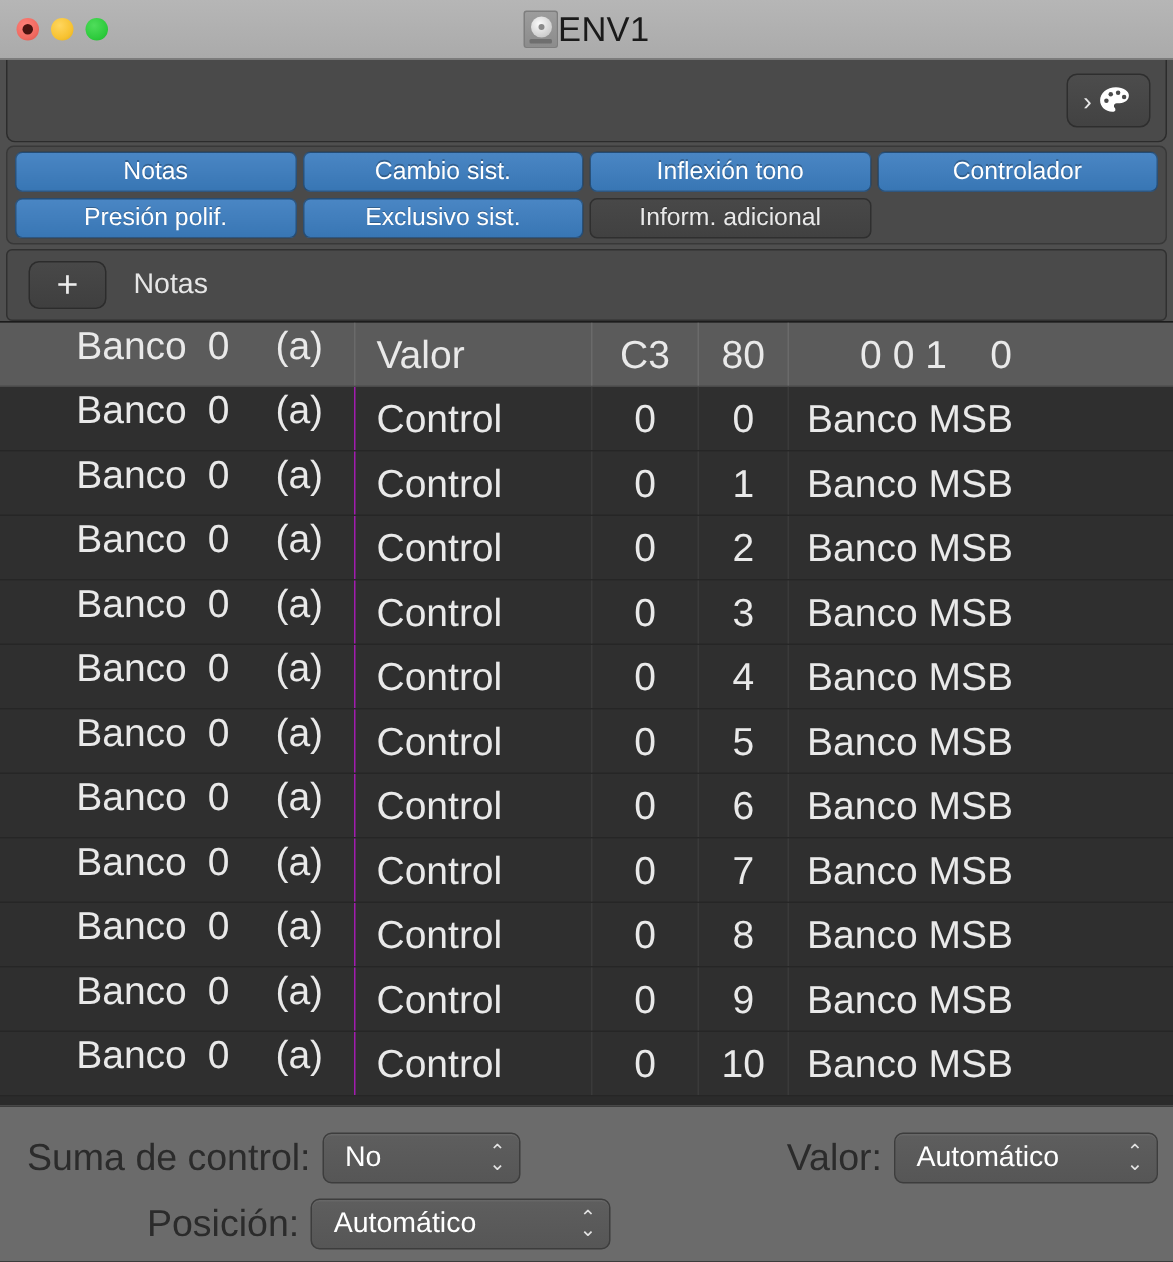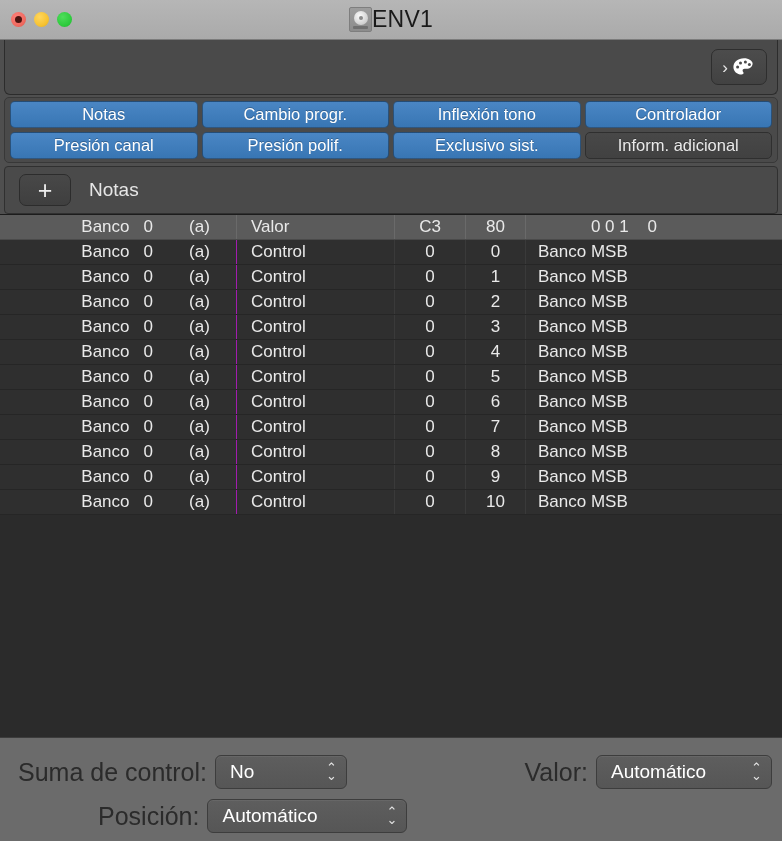--- a/index.html
+++ b/index.html
@@ -201,27 +201,26 @@
   }
 
   
   .eventlist {
     flex: 1 1 auto;
     overflow: hidden;
     background: #2b2b2b;
     border-top: 1px solid #1c1c1c;
   }
   .row {
-    height: 25px;
-    display: flex;
-    align-items: center;
+    height: 43px;
+    display: flex;
     background: #2f2f2f;
     border-bottom: 1px solid #262626;
     color: #e9e9e9;
-    font-size: 17px;
+    font-size: 26px;
     cursor: default;
   }
   .row.selected {
     background: #5b5b5b;
     border-bottom: 1px solid #4a4a4a;
   }
 
   .c-pos {
     width: 163px;
     text-align: right;
@@ -361,24 +360,23 @@
           <circle cx="8.5" cy="5.9" r="1.5" fill="#4a4a4a"></circle>
           <circle cx="13.4" cy="4.9" r="1.5" fill="#4a4a4a"></circle>
           <circle cx="17.4" cy="7.6" r="1.5" fill="#4a4a4a"></circle>
         </svg>
       </span>
     </div>
   </div>
 
   <div class="filters">
     <div class="fbtn on">Notas</div>
-    <div class="fbtn on">Cambio progr.</div>
+    <div class="fbtn on">Cambio sist.</div>
     <div class="fbtn on">Inflexión tono</div>
     <div class="fbtn on">Controlador</div>
-    <div class="fbtn on">Presión canal</div>
     <div class="fbtn on">Presión polif.</div>
     <div class="fbtn on">Exclusivo sist.</div>
     <div class="fbtn off">Inform. adicional</div>
   </div>
 
   <div class="addbar">
     <div class="plus-btn">
       <span class="glyph">+</span>
     </div>
     <div class="addbar-label">Notas</div>

